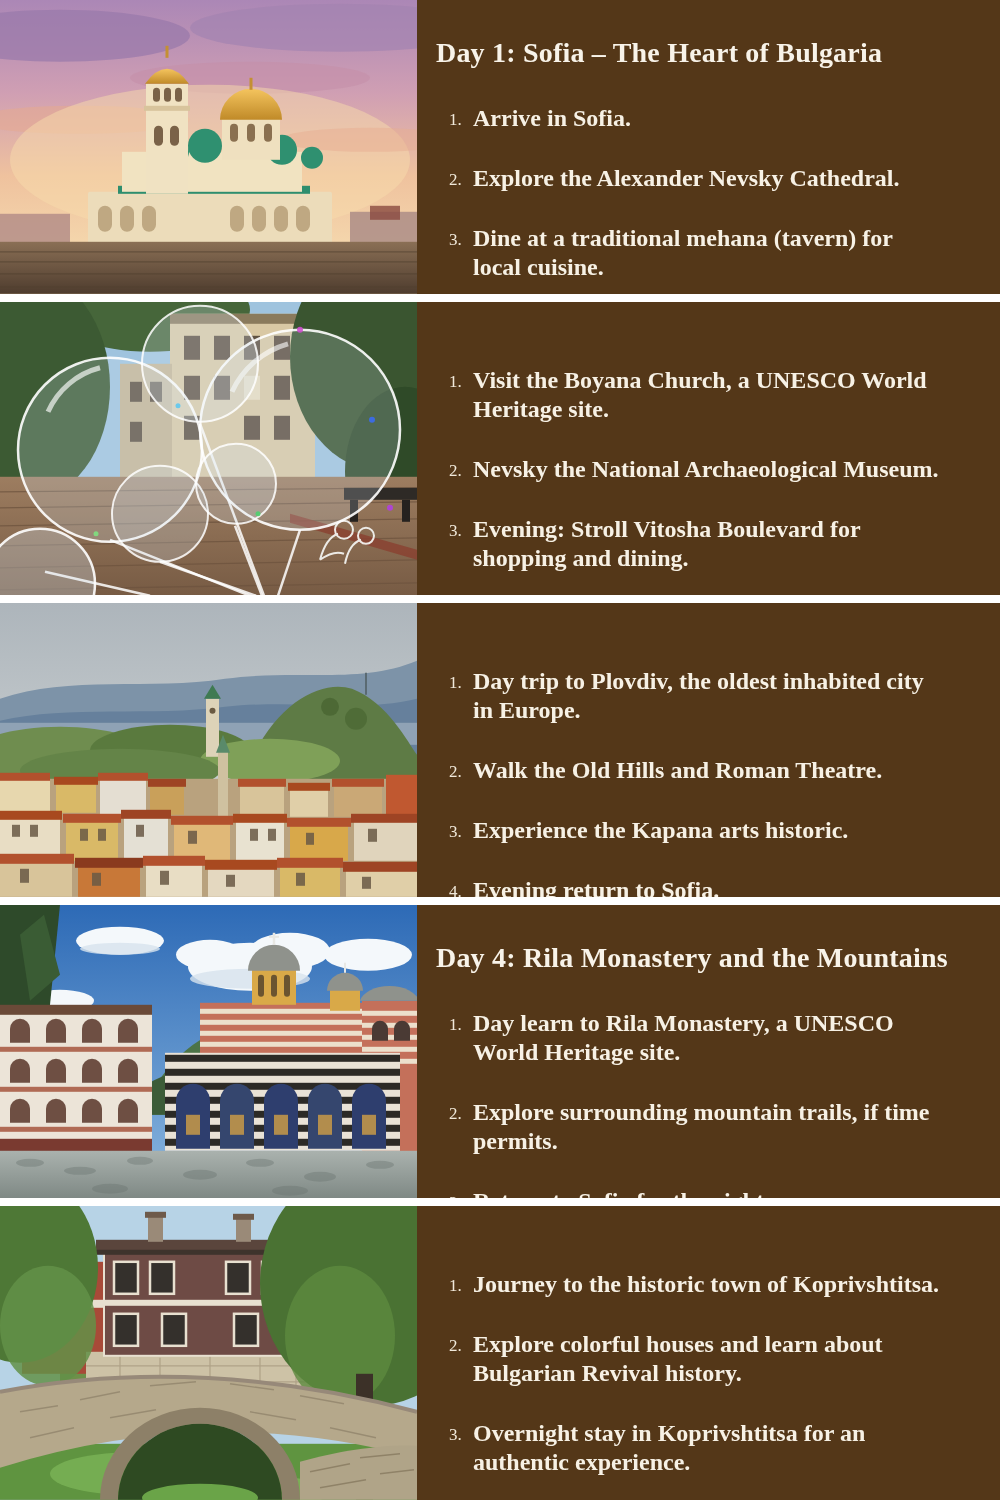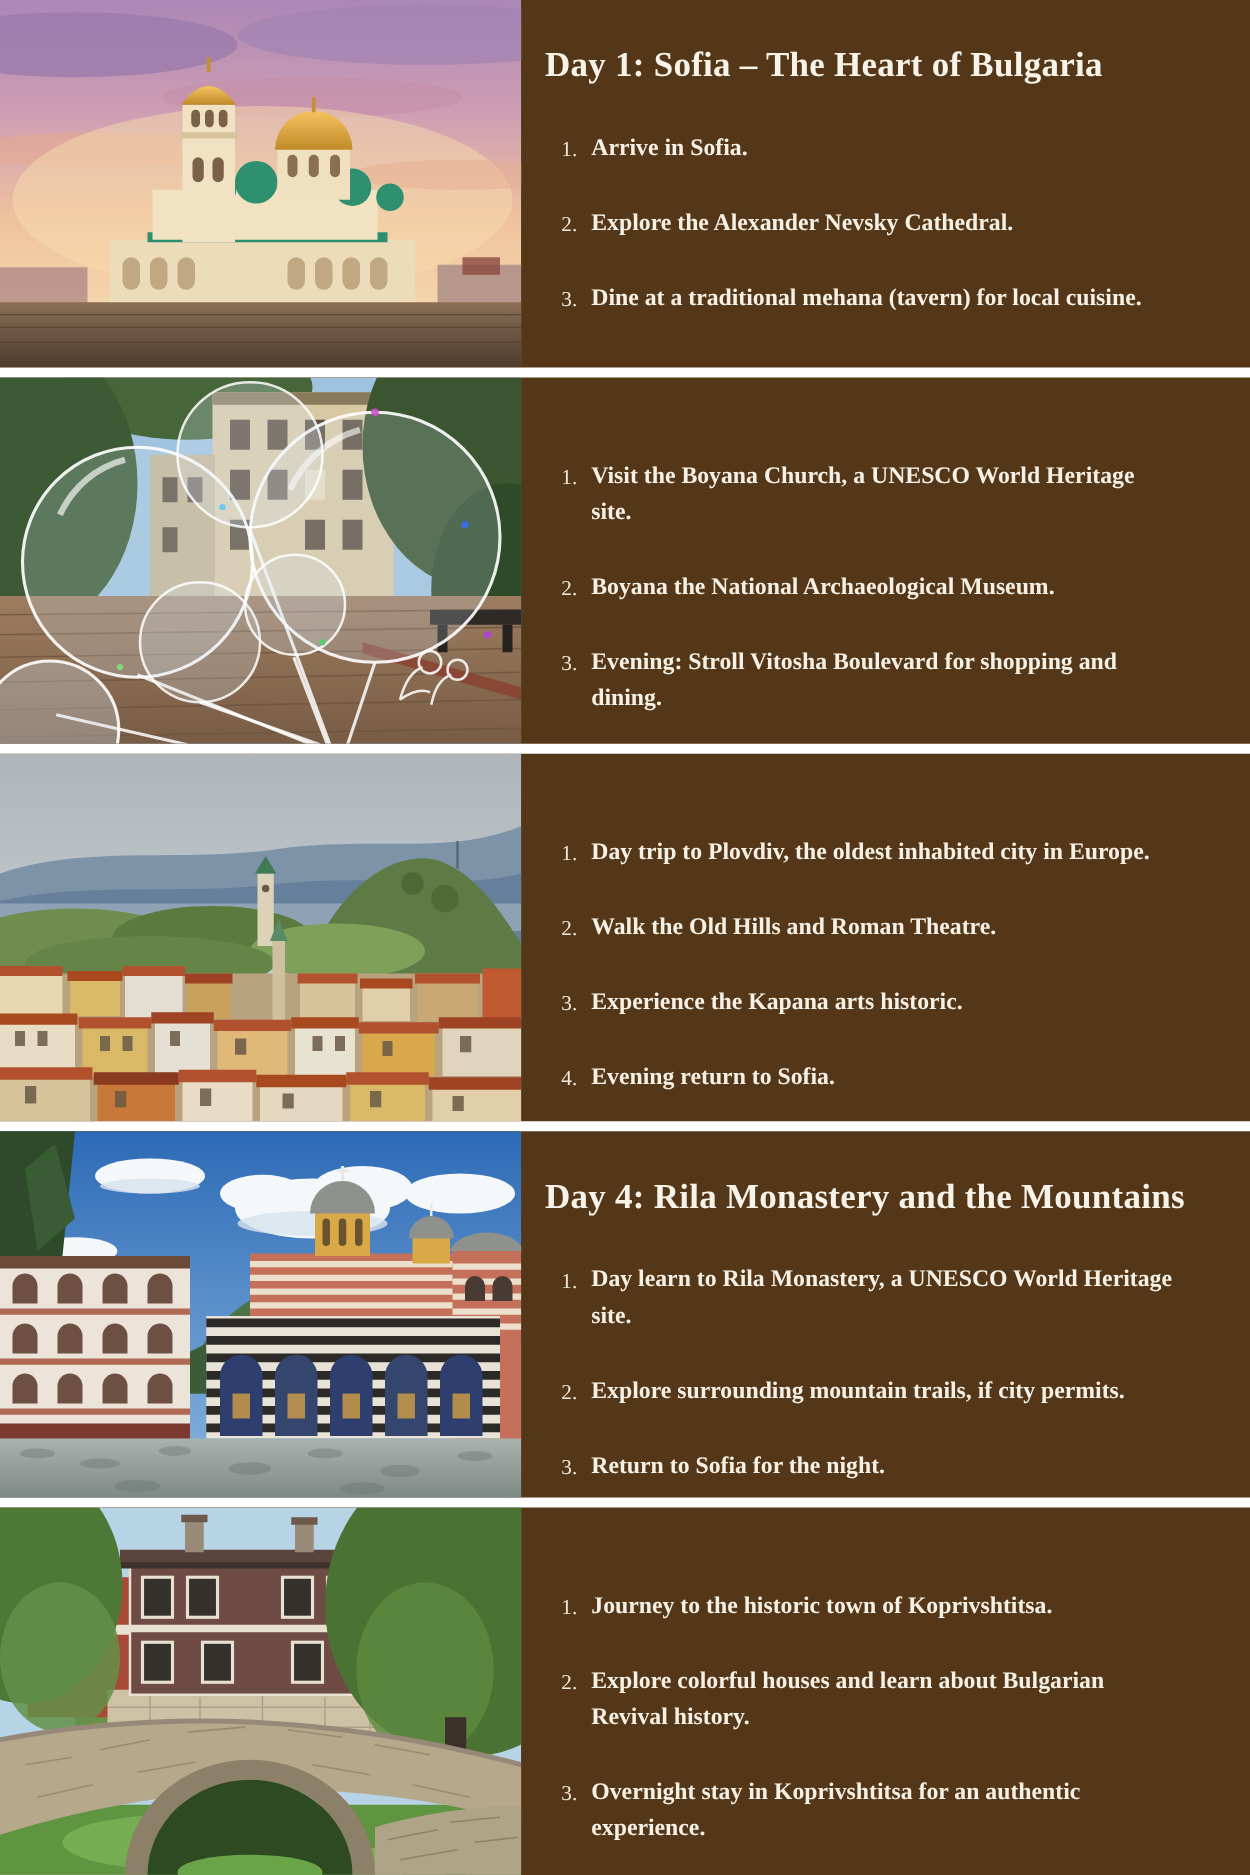--- a/index.html
+++ b/index.html
@@ -18,21 +18,21 @@
     margin: 0; font-size: 28px; font-weight: 700; line-height: 40px;
     letter-spacing: 0.2px; color: #f8f3e9;
     font-family: "Liberation Serif", serif;
   }
   ol.activities {
     margin: 13px 0 0 0; padding: 0 0 0 37px;
     list-style: none; counter-reset: act; max-width: 507px;
   }
   ol.activities li {
     position: relative; counter-increment: act;
-    font-size: 19px; font-weight: 700; line-height: 29px;
+    font-size: 24px; font-weight: 700; line-height: 29px;
     max-width: 470px; color: #f7f1e5; margin-top: 31px;
   }
   ol.activities li::before {
     content: counter(act) ".";
     position: absolute; left: -24px; top: 1px;
     font-weight: 400; font-size: 17px; color: #f1e9da;
   }
 </style>
 </head>
 <body>
@@ -210,21 +210,21 @@
               <circle cx="300" cy="28" r="3" fill="#d050d0"></circle>
             <circle cx="178" cy="104" r="2.5" fill="#60c8f0"></circle>
               <circle cx="96" cy="232" r="2.5" fill="#80e080"></circle>
           </g>
         </g>
       </svg>
     </figure>
     <div class="panel">
       <ol class="activities">
         <li>Visit the Boyana Church, a UNESCO World Heritage site.</li>
-        <li>Boyana the National Archaeological Museum.</li>
+        <li>Nevsky the National Archaeological Museum.</li>
         <li>Evening: Stroll Vitosha Boulevard for shopping and dining.</li>
       </ol>
     </div>
   </section>
 
   <section class="row">
     <figure class="photo">
       <svg viewBox="0 0 417 294" preserveAspectRatio="xMidYMid slice">
         <defs>
           <linearGradient id="g3sky" x1="0" y1="0" x2="0" y2="1">
@@ -459,21 +459,21 @@
           <ellipse cx="380" cy="260" rx="14" ry="4"></ellipse>
             <ellipse cx="110" cy="284" rx="18" ry="5"></ellipse>
             <ellipse cx="290" cy="286" rx="18" ry="5"></ellipse>
         </g>
       </svg>
     </figure>
     <div class="panel">
       <h2>Day 4: Rila Monastery and the Mountains</h2>
       <ol class="activities">
         <li>Day learn to Rila Monastery, a UNESCO World Heritage site.</li>
-        <li>Explore surrounding mountain trails, if city permits.</li>
+        <li>Explore surrounding mountain trails, if time permits.</li>
         <li>Return to Sofia for the night.</li>
       </ol>
     </div>
   </section>
 
   <section class="row">
     <figure class="photo">
       <svg viewBox="0 0 417 294" preserveAspectRatio="xMidYMid slice">
         <rect width="417" height="294" fill="#b7d3e6"></rect>
 

